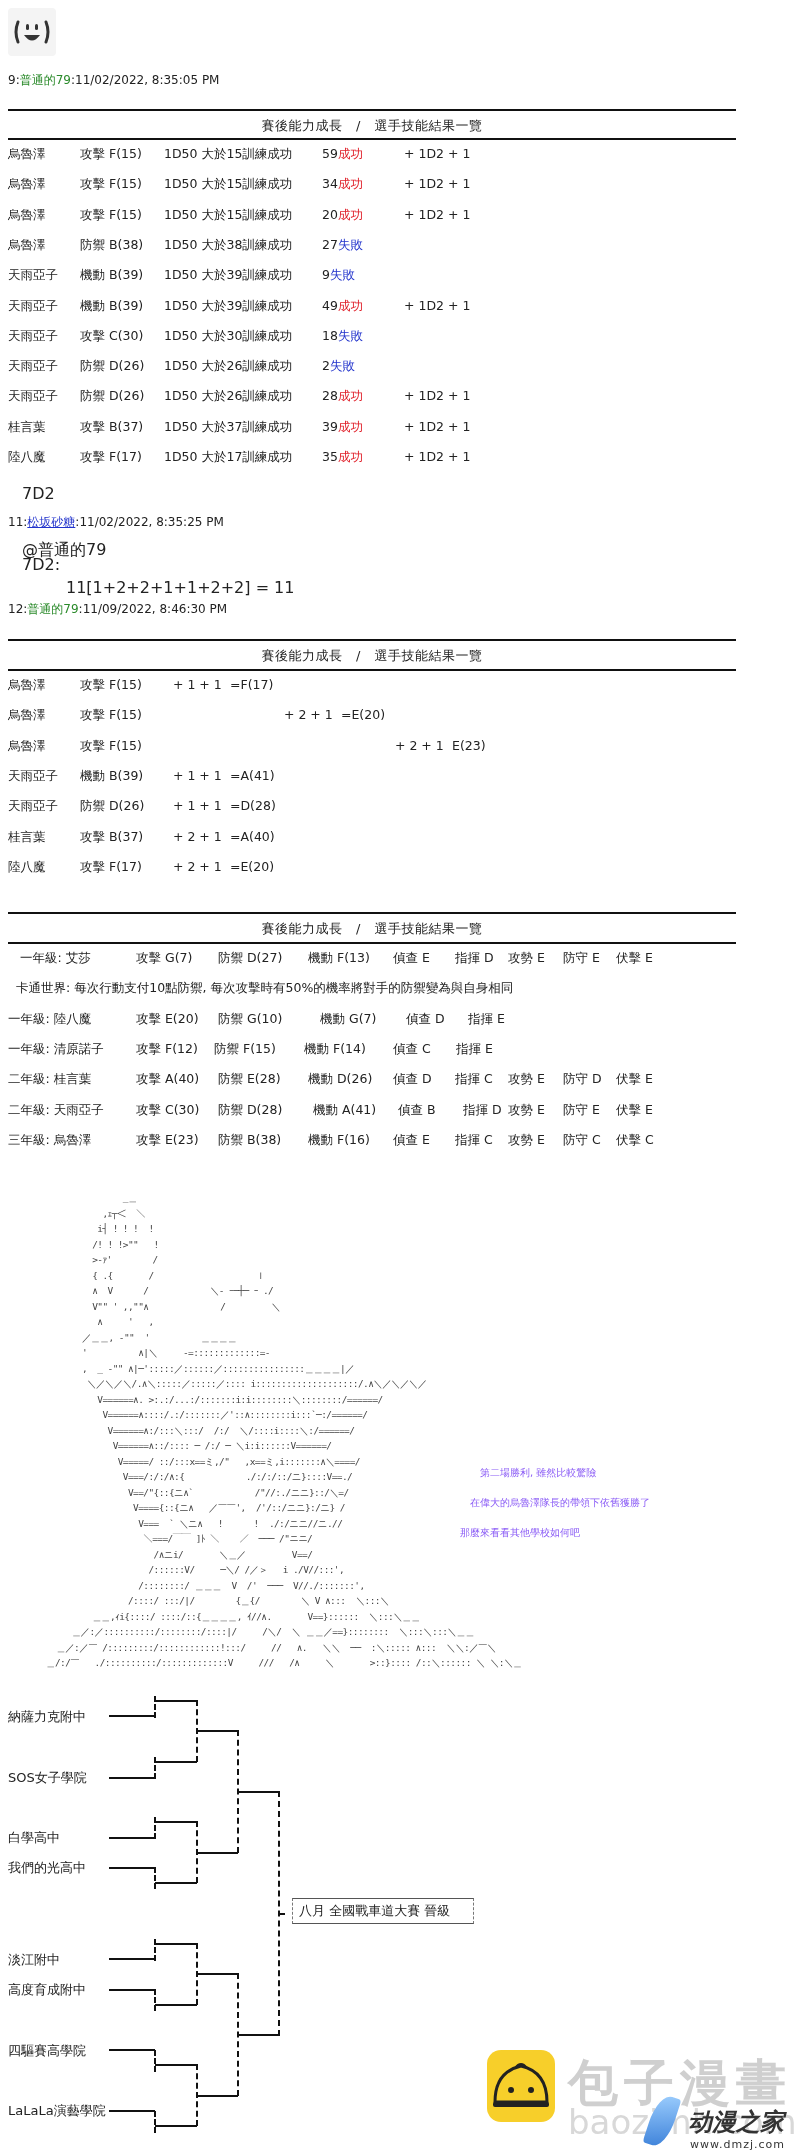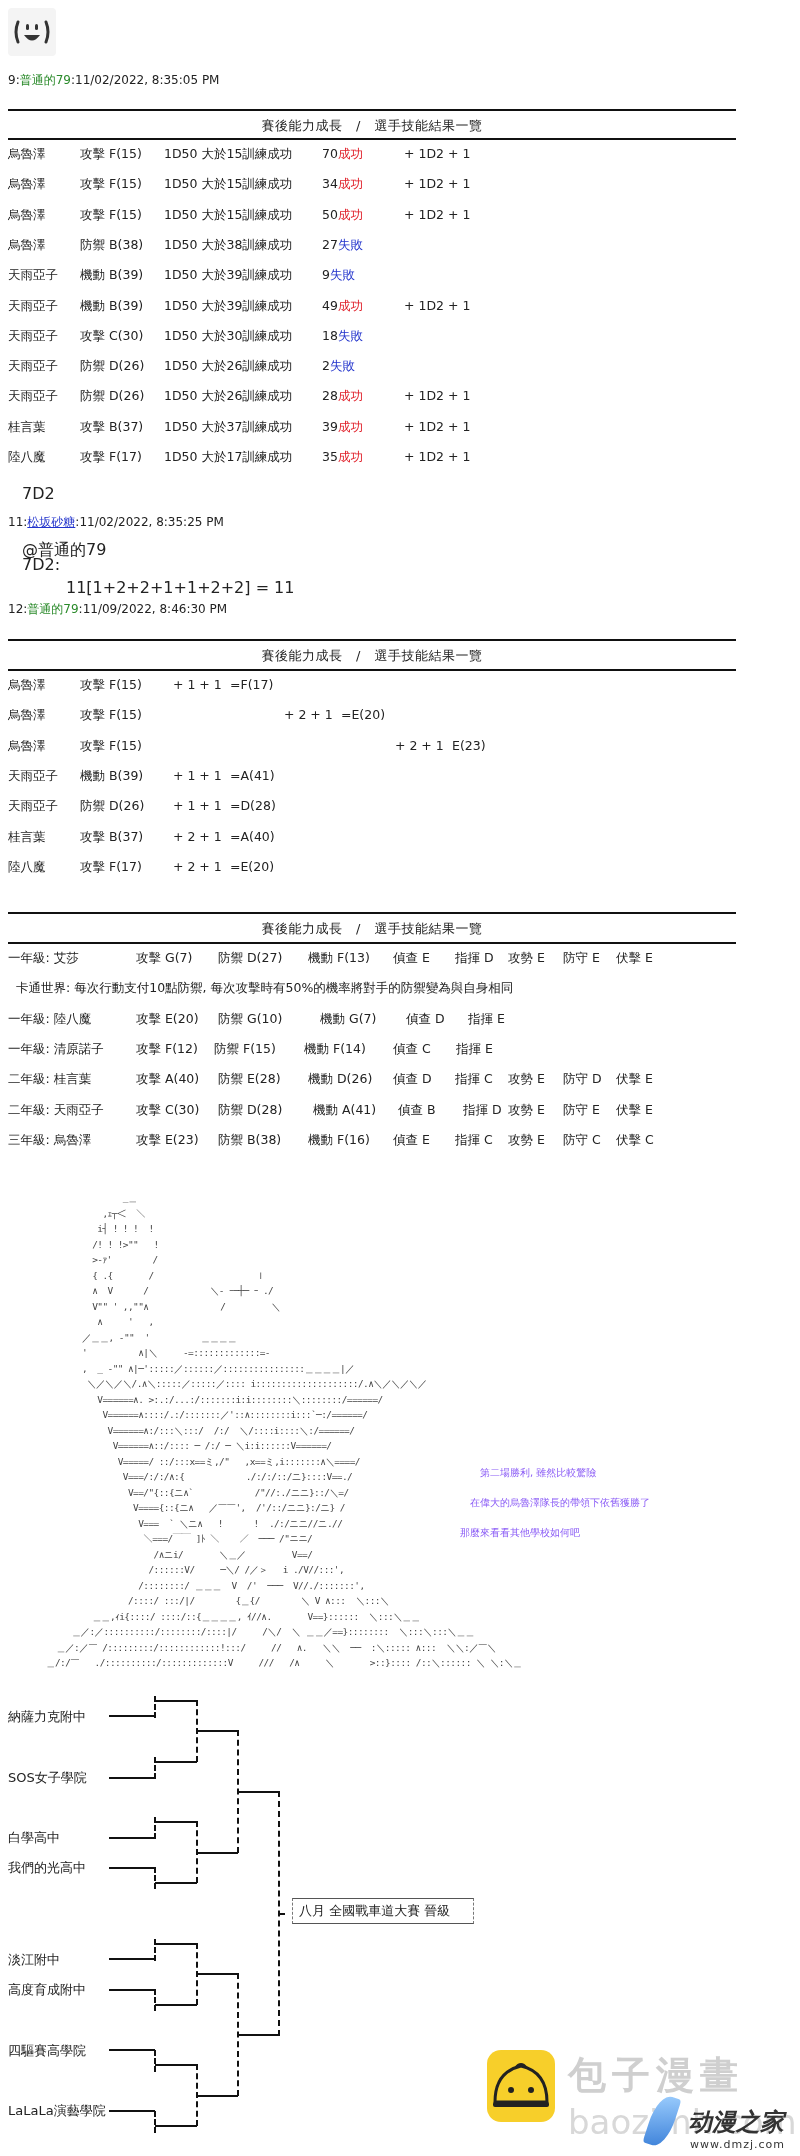--- a/index.html
+++ b/index.html
@@ -34,21 +34,21 @@
   .team { position: absolute; left: 8px; font-size: 13px; color: #222; white-space: nowrap; text-align: center; }
   .bk { position: absolute; background: #111; }
   .bk-dash { position: absolute; width: 0; border-left: 2px dashed #111; }
   .final-box {
     position: absolute; left: 292px; top: 1898px; width: 174px; height: 24px;
     border: 1px solid #555; border-left: 1px dashed #777; border-right: 1px dashed #777;
     font-size: 13px; line-height: 24px; padding-left: 6px; color: #222;
   }
   .wm { position: absolute; }
   .wm-bun { left: 487px; top: 2050px; width: 68px; height: 72px; background: #f7cf2a; border-radius: 14px; }
-  .wm-text { left: 568px; top: 2050px; font-size: 38px; color: #cfcfcf; letter-spacing: 6px; font-weight: bold; }
+  .wm-text { left: 568px; top: 2050px; font-size: 50px; color: #cfcfcf; letter-spacing: 6px; font-weight: bold; }
   .wm-domain { left: 568px; top: 2102px; font-size: 34px; color: #d8d8d8; }
   .wm-dmzj { left: 688px; top: 2106px; font-size: 24px; color: #333; font-style: italic; font-weight: bold; }
   .wm-dmzj-url { left: 690px; top: 2138px; font-size: 11px; color: #333; letter-spacing: 1px; }
   .wm-feather { left: 650px; top: 2095px; width: 24px; height: 52px; background: linear-gradient(160deg,#9fd0ff,#3a7fd8); border-radius: 60% 10% 60% 10%; transform: rotate(18deg); }
 </style>
 </head>
 <body>
 
 <div class="avatar">
   <svg viewBox="0 0 48 48">
@@ -66,35 +66,35 @@
 
 <div class="rule" style="top:109px;"></div>
 <div class="sec-title" style="top:117px;">賽後能力成長　/　選手技能結果一覽</div>
 <div class="rule" style="top:138px;"></div>
 
 <div id="training-rows">
     <div class="row" style="top: 146px;">
       <span style="left:0">烏魯澤</span>
       <span style="left:72px">攻擊 F(15)</span>
       <span style="left:156px">1D50 大於15訓練成功</span>
-      <span style="left:314px"><span style="position:static">70</span><span style="position:static" class="ok">成功</span></span>
+      <span style="left:314px"><span style="position:static">59</span><span style="position:static" class="ok">成功</span></span>
       <span style="left:396px">+ 1D2 + 1</span>
     </div>
     <div class="row" style="top: 176.3px;">
       <span style="left:0">烏魯澤</span>
       <span style="left:72px">攻擊 F(15)</span>
       <span style="left:156px">1D50 大於15訓練成功</span>
       <span style="left:314px"><span style="position:static">34</span><span style="position:static" class="ok">成功</span></span>
       <span style="left:396px">+ 1D2 + 1</span>
     </div>
     <div class="row" style="top: 206.6px;">
       <span style="left:0">烏魯澤</span>
       <span style="left:72px">攻擊 F(15)</span>
       <span style="left:156px">1D50 大於15訓練成功</span>
-      <span style="left:314px"><span style="position:static">50</span><span style="position:static" class="ok">成功</span></span>
+      <span style="left:314px"><span style="position:static">20</span><span style="position:static" class="ok">成功</span></span>
       <span style="left:396px">+ 1D2 + 1</span>
     </div>
     <div class="row" style="top: 236.9px;">
       <span style="left:0">烏魯澤</span>
       <span style="left:72px">防禦 B(38)</span>
       <span style="left:156px">1D50 大於38訓練成功</span>
       <span style="left:314px"><span style="position:static">27</span><span style="position:static" class="ng">失敗</span></span>
       <span style="left:396px"></span>
     </div>
     <div class="row" style="top: 267.2px;">
@@ -209,21 +209,21 @@
       <span style="left:222px">=E(20)</span>
     </div>
   </div>
 
 <div class="rule" style="top:912px;"></div>
 <div class="sec-title" style="top:920px;">賽後能力成長　/　選手技能結果一覽</div>
 <div class="rule" style="top:942px;"></div>
 
 <div id="roster-rows">
     <div class="row" style="top: 950px;">
-      <span style="left:0px">一年級: 艾莎</span>
+      <span style="left:12px">一年級: 艾莎</span>
       <span style="left:128px">攻擊 G(7)</span>
       <span style="left:210px">防禦 D(27)</span>
       <span style="left:300px">機動 F(13)</span>
       <span style="left:385px">偵查 E</span>
       <span style="left:447px">指揮 D</span>
       <span style="left:500px">攻勢 E</span>
       <span style="left:555px">防守 E</span>
       <span style="left:608px">伏擊 E</span>
     </div>
     <div class="row" style="top: 980.3px;">

